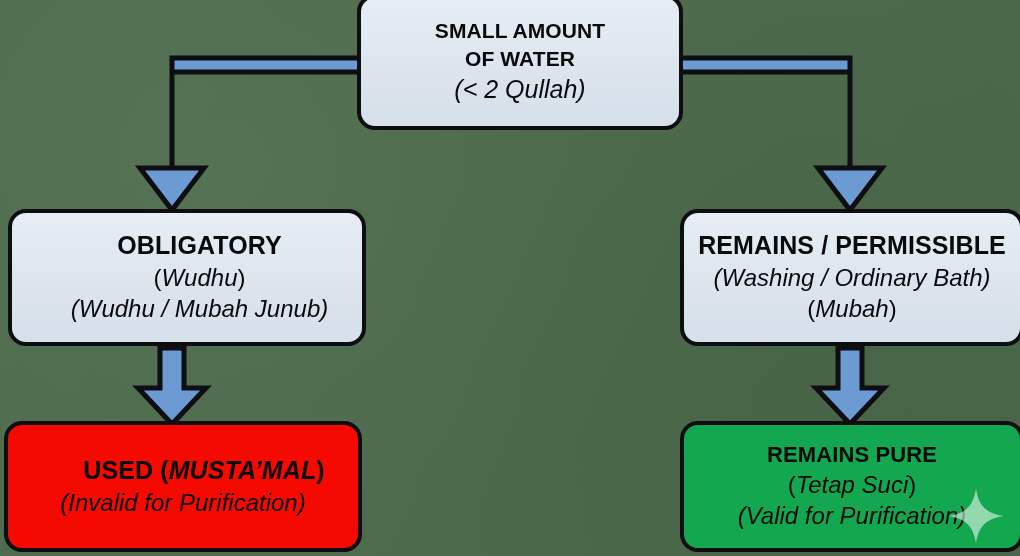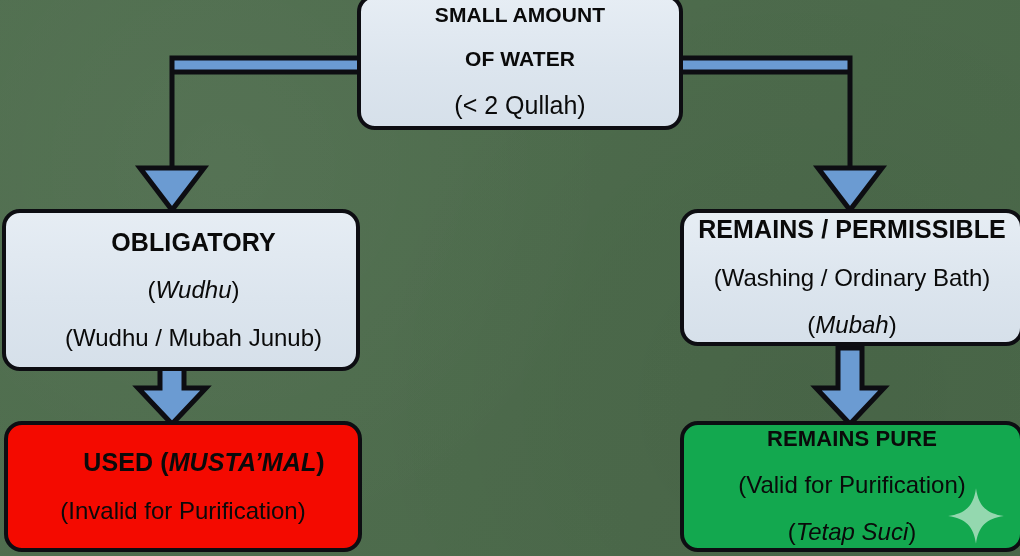--- a/index.html
+++ b/index.html
@@ -65,40 +65,41 @@
   }
   .t-head {
     font-weight: bold;
     letter-spacing: 0.1px;
   }
   .t-ital {
     font-style: italic;
   }
   .t-sub {
     font-weight: normal;
+    font-style: italic;
   }
 
   
   #node-root {
     left: 357px;
     top: -6px;
     width: 326px;
     height: 136px;
     font-size: 25px;
     border-top-left-radius: 18px;
     border-top-right-radius: 18px;
   }
   #node-root .t-head { font-size: 21px; }
   #node-root .t-sub  { font-size: 25px; }
 
   #node-obligatory {
-    left: 2px;
+    left: 8px;
     top: 209px;
     width: 358px;
-    height: 162px;
+    height: 137px;
     font-size: 24px;
     padding-left: 25px;
   }
   #node-obligatory .t-head { font-size: 25px; }
 
   #node-sunnah {
     left: 680px;
     top: 209px;
     width: 344px;
     height: 137px;
@@ -119,21 +120,21 @@
 
   #node-pure {
     left: 680px;
     top: 421px;
     width: 344px;
     height: 131px;
     font-size: 24px;
   }
   #node-pure .t-head { font-size: 22px; }
 
-  .node .line + .line { margin-top: 19px; }
+  .node .line + .line { margin-top: 3px; }
 
   
   #sparkle-watermark {
     position: absolute;
     left: 947px;
     top: 487px;
     width: 58px;
     height: 58px;
     z-index: 6;
     pointer-events: none;
@@ -205,21 +206,21 @@
     <span class="line"><span>(</span><span class="t-ital">Mubah</span><span>)</span></span>
   </div>
 
   <div class="node red" id="node-used">
     <span class="line t-head"><span>USED (</span><span class="t-ital">MUSTA’MAL</span><span>)</span></span>
     <span class="line t-sub">(Invalid for Purification)</span>
   </div>
 
   <div class="node green" id="node-pure">
     <span class="line t-head">REMAINS PURE</span>
+    <span class="line"><span>(</span><span class="t-ital">Tetap Suci</span><span>)</span></span>
     <span class="line t-sub">(Valid for Purification)</span>
-    <span class="line"><span>(</span><span class="t-ital">Tetap Suci</span><span>)</span></span>
   </div>
 
   <svg id="sparkle-watermark" viewBox="0 0 100 100" aria-hidden="true">
     <path d="M50 2 C54 32 68 46 98 50 C68 54 54 68 50 98 C46 68 32 54 2 50 C32 46 46 32 50 2 Z" fill="#ffffff" opacity="0.55"></path>
   </svg>
 
 </div>
 
 </body></html>

